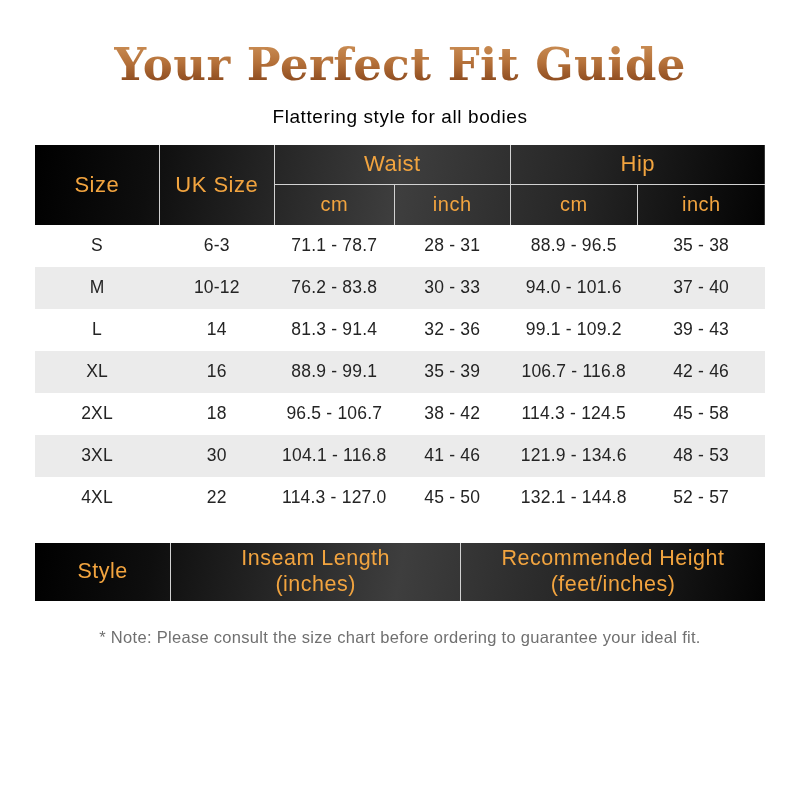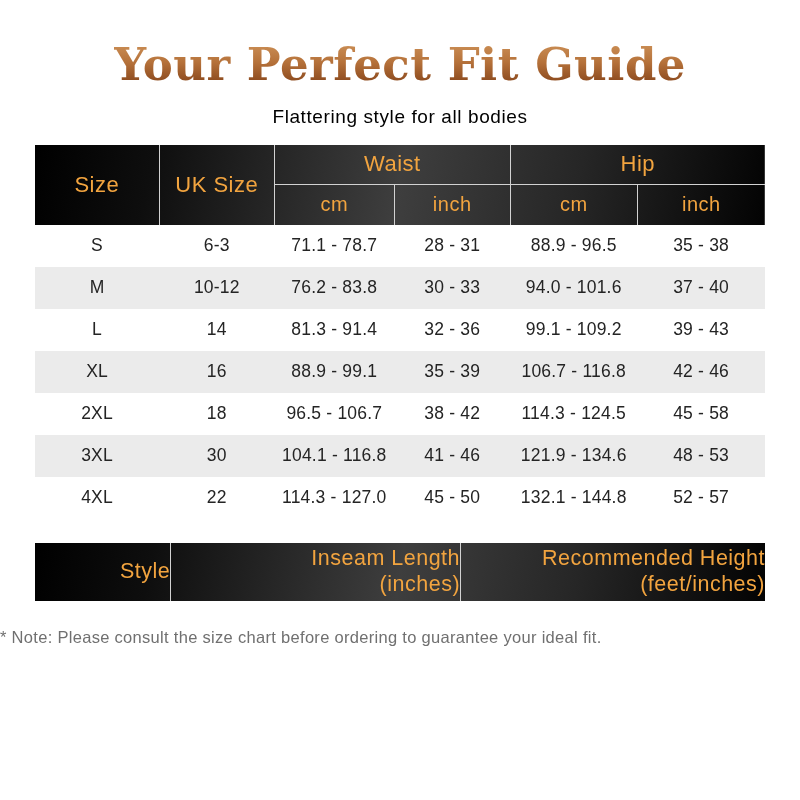--- a/index.html
+++ b/index.html
@@ -32,30 +32,30 @@
     color: #f2a43f; font-weight: 400; letter-spacing: 0.5px;
     border: 1.5px solid #d2d2d2; border-top: none;
     padding: 0;
   }
   th:first-child { border-left: none; }
   th:last-child { border-right: none; }
   .no-bottom { border-bottom: none; }
   .size-table thead tr { height: 40px; }
   .size-table th { font-size: 22px; }
   .size-table .sub-th { font-size: 20px; }
-  .style-table thead tr { height: 58px; text-align: right; }
+  .style-table thead tr { height: 58px; }
   .style-table th { font-size: 21.5px; line-height: 1.2; }
   tbody tr { height: 42px; background: #ffffff; }
   tbody tr.alt { background: #ebebeb; }
   td {
     text-align: center; vertical-align: middle; color: #242424;
     font-size: 17.5px; letter-spacing: 0.2px; padding: 0;
   }
   .note {
-    margin-top: 27px; font-size: 16.5px; color: #707070;
+    text-align: center; margin-top: 27px; font-size: 16.5px; color: #707070;
     letter-spacing: 0.3px;
   }
 </style>
 </head>
 <body>
 
 <div class="page">
 
   <h1 class="title">Your Perfect Fit Guide</h1>
   <div class="subtitle">Flattering style for all bodies</div>

